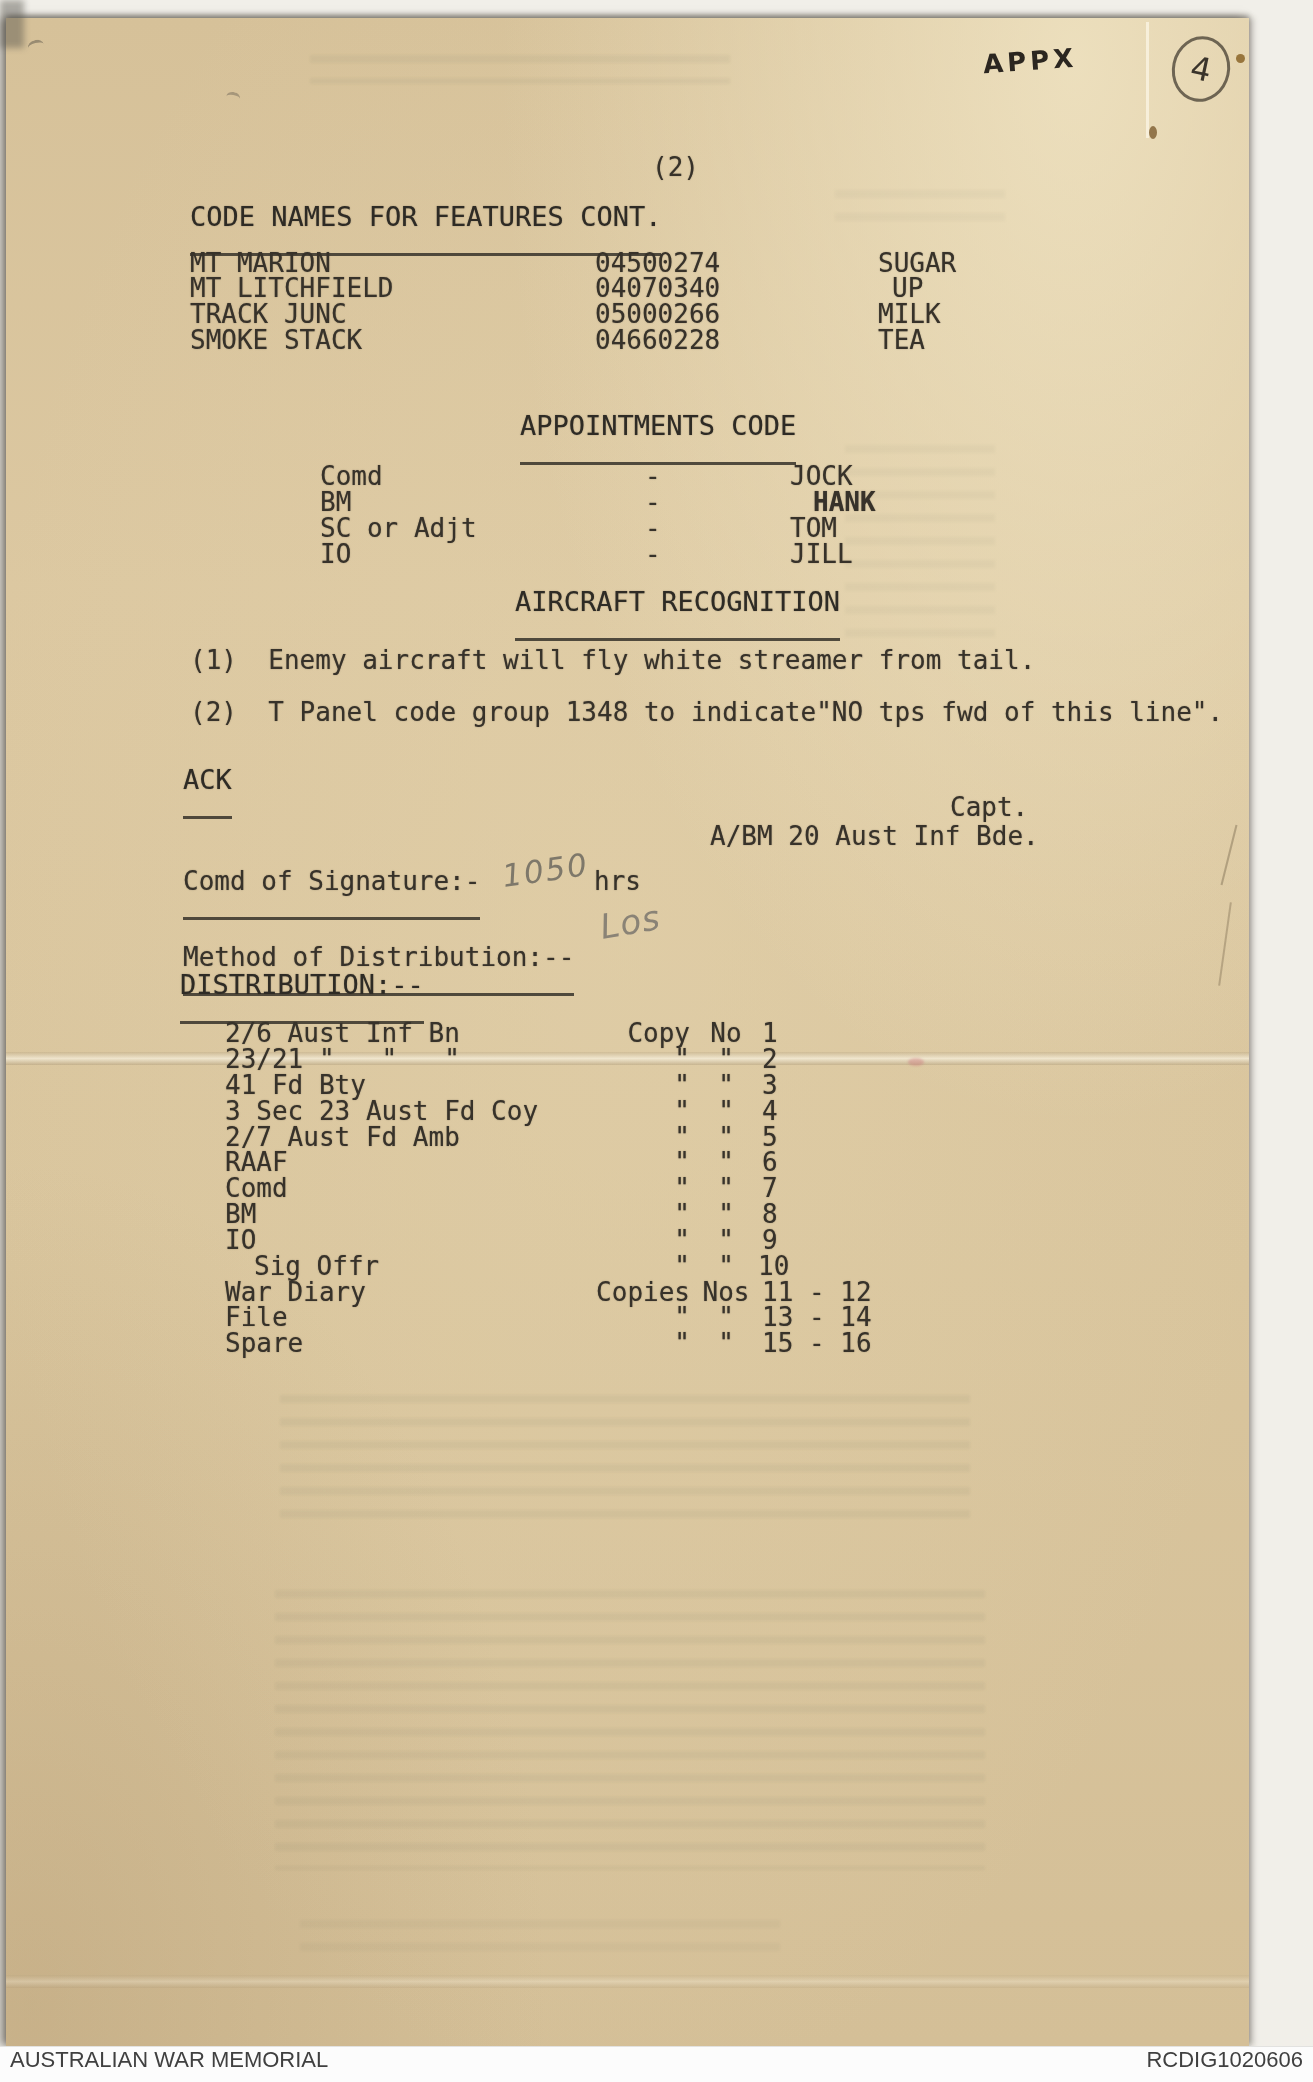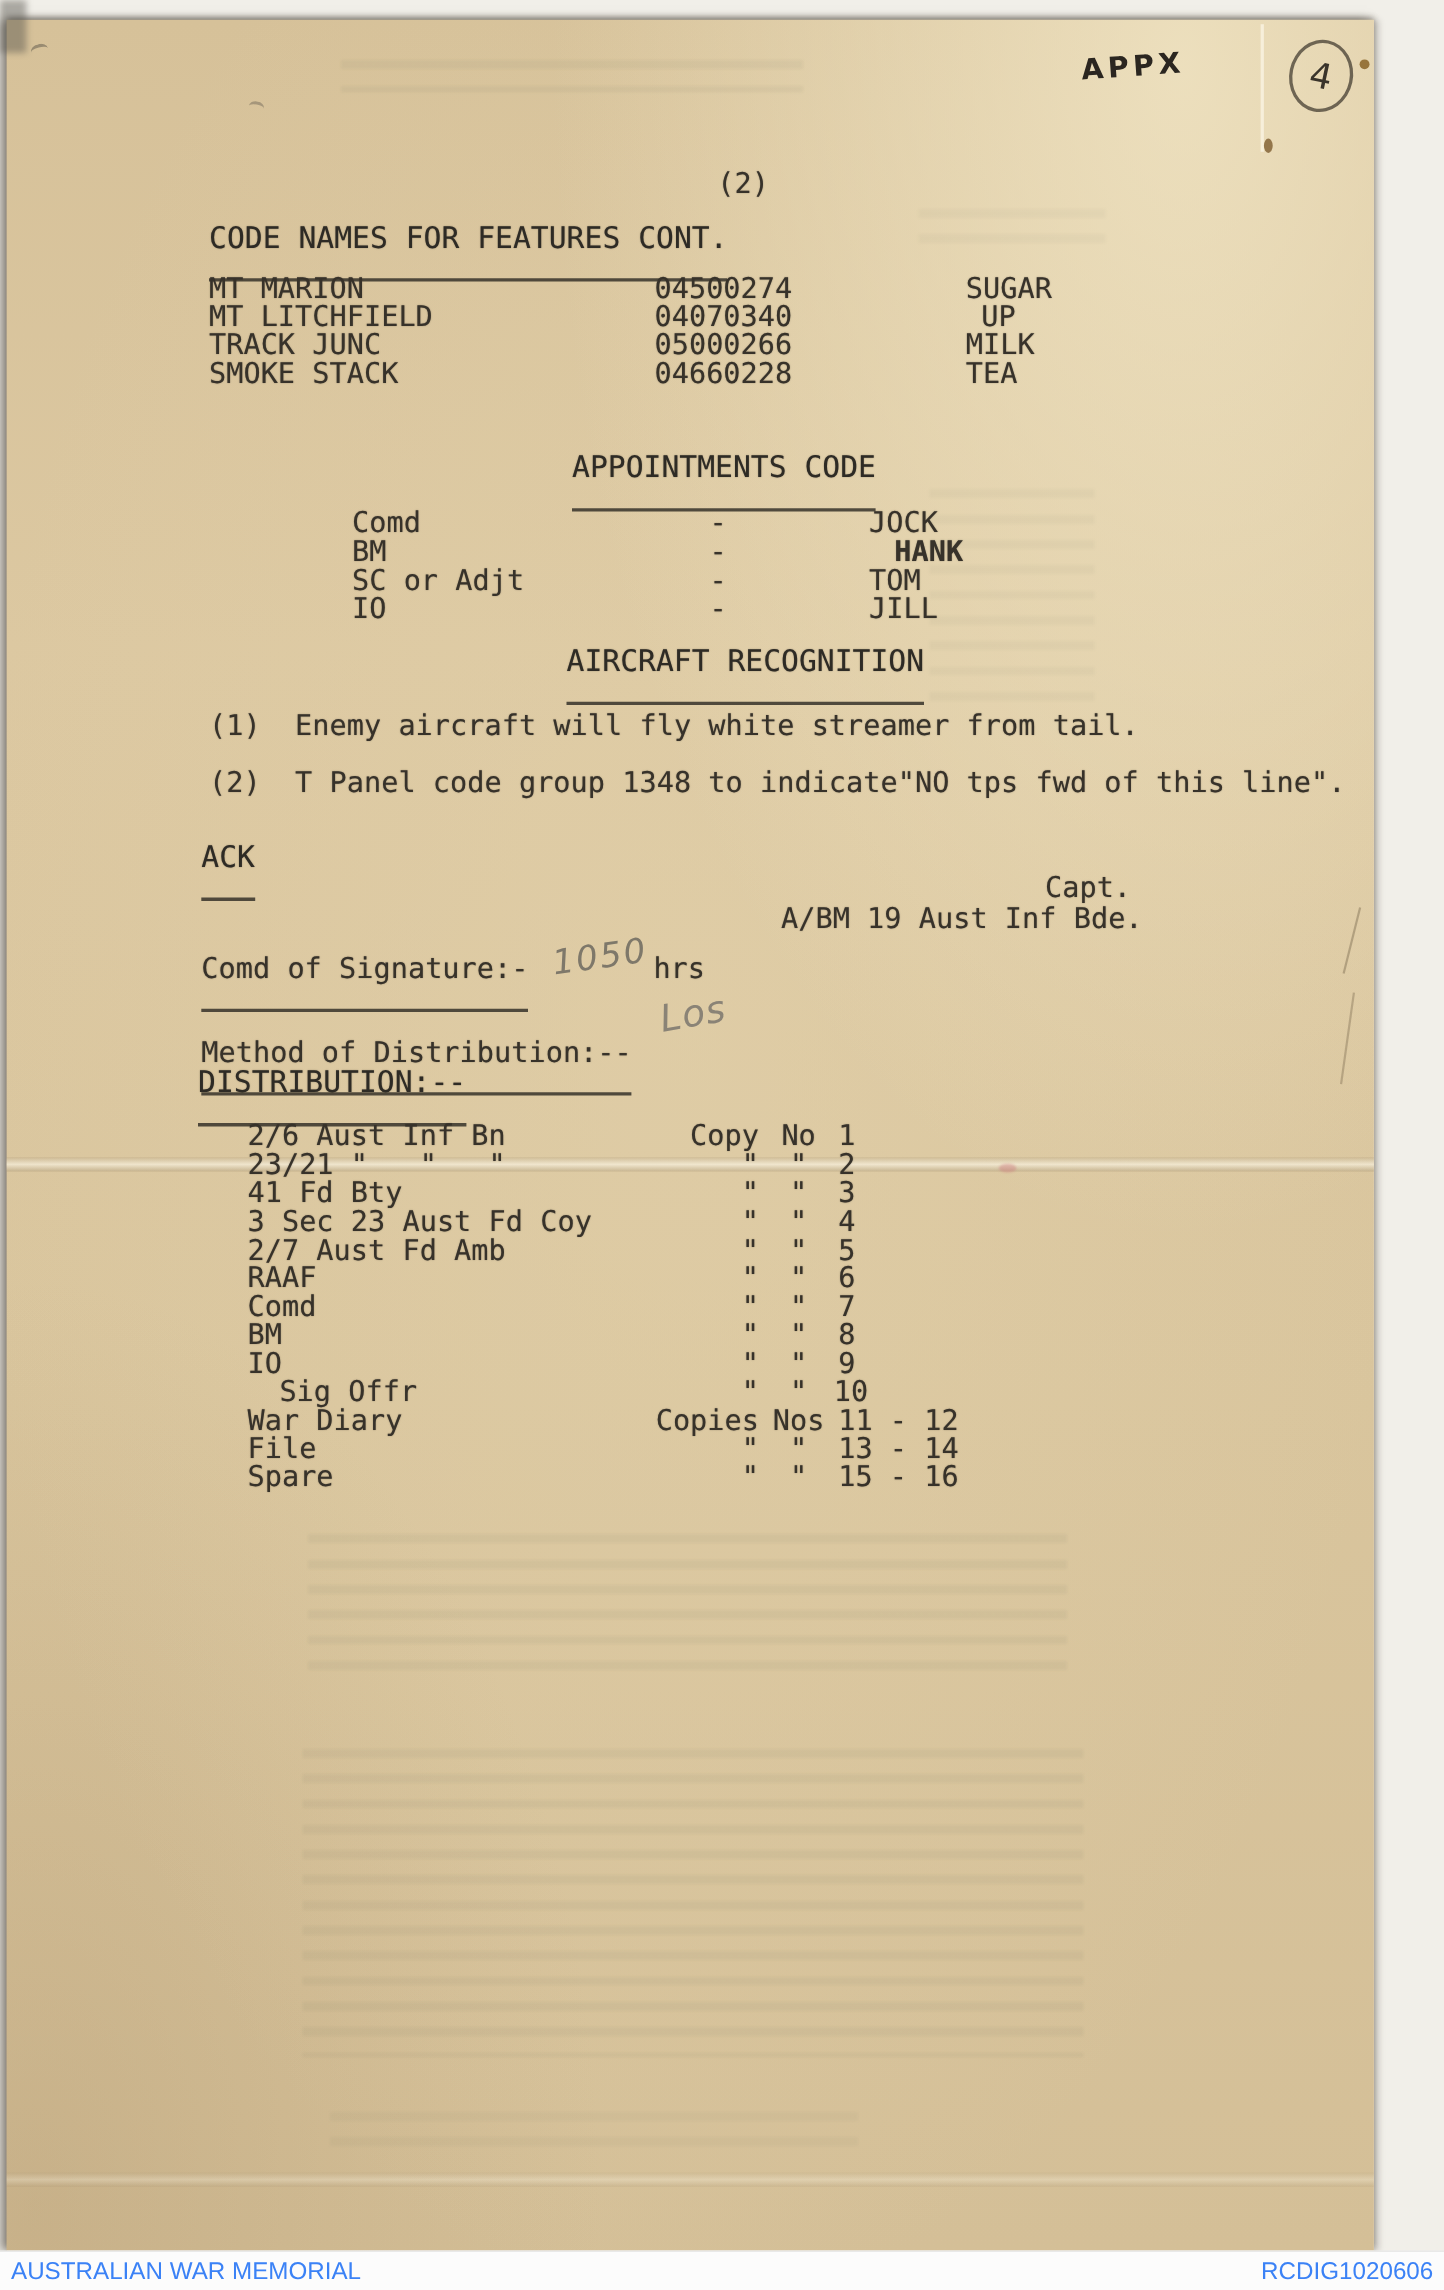--- a/index.html
+++ b/index.html
@@ -36,22 +36,22 @@
   .crease{
     position:absolute;z-index:3;left:6px;width:1243px;height:13px;
     background:linear-gradient(180deg, rgba(118,98,68,.14), rgba(255,252,240,.55) 50%, rgba(110,92,64,.20));
   }
   .speck{position:absolute;z-index:4;border-radius:50%;}
   .mark{position:absolute;z-index:4;}
   .footer{
     position:absolute;left:0;top:2046px;width:1313px;height:36px;z-index:8;
     background:#fcfcfc;border-top:1px solid #e2e2e0;
     font-family:"Liberation Sans","DejaVu Sans",sans-serif;
-    display:flex;align-items:center;justify-content:space-between;
-    color:#3b82f6;font-size:22px;
+    display:flex;justify-content:space-between;
+    color:#404040;font-size:22px;
   }
   .circle4{
     position:absolute;z-index:6;left:1172px;top:36px;width:52px;height:60px;
     border:3px solid rgba(62,55,44,.72);border-radius:50%;
     transform:rotate(12deg);
     display:flex;align-items:center;justify-content:center;
     font-family:"DejaVu Sans",sans-serif;font-size:32px;color:#3a342b;
   }
 </style>
 </head>
@@ -134,21 +134,21 @@
     <span class="t" style="left:790px;top:534px;">JILL</span>
   </div>
 </div>
 
 <span class="t h u" style="left:515px;top:582px;">AIRCRAFT RECOGNITION</span>
 <span class="t" style="left:190px;top:640px;">(1)  Enemy aircraft will fly white streamer from tail.</span>
 <span class="t" style="left:190px;top:692px;">(2)  T Panel code group 1348 to indicate"NO tps fwd of this line".</span>
 
 <span class="t h u" style="left:183px;top:760px;">ACK</span>
 <span class="t" style="left:950px;top:787px;">Capt.</span>
-<span class="t" style="left:710px;top:816px;">A/BM 19 Aust Inf Bde.</span>
+<span class="t" style="left:710px;top:816px;">A/BM 20 Aust Inf Bde.</span>
 
 <span class="t u" style="left:183px;top:861px;">Comd of Signature:-</span>
 <span class="hand" style="left:502px;top:852px;font-size:31px;letter-spacing:2px;color:#7e786a;transform:rotate(-8deg);">1050</span>
 <span class="t" style="left:594px;top:861px;">hrs</span>
 
 <span class="t u" style="left:183px;top:913px;margin-top:24px;">Method of Distribution:--</span>
 <span class="hand" style="left:600px;top:902px;font-size:34px;letter-spacing:1px;color:#8a8376;transform:rotate(-10deg);">Los</span>
 
 <span class="t h u" style="left:180px;top:965px;">DISTRIBUTION:--</span>
 

